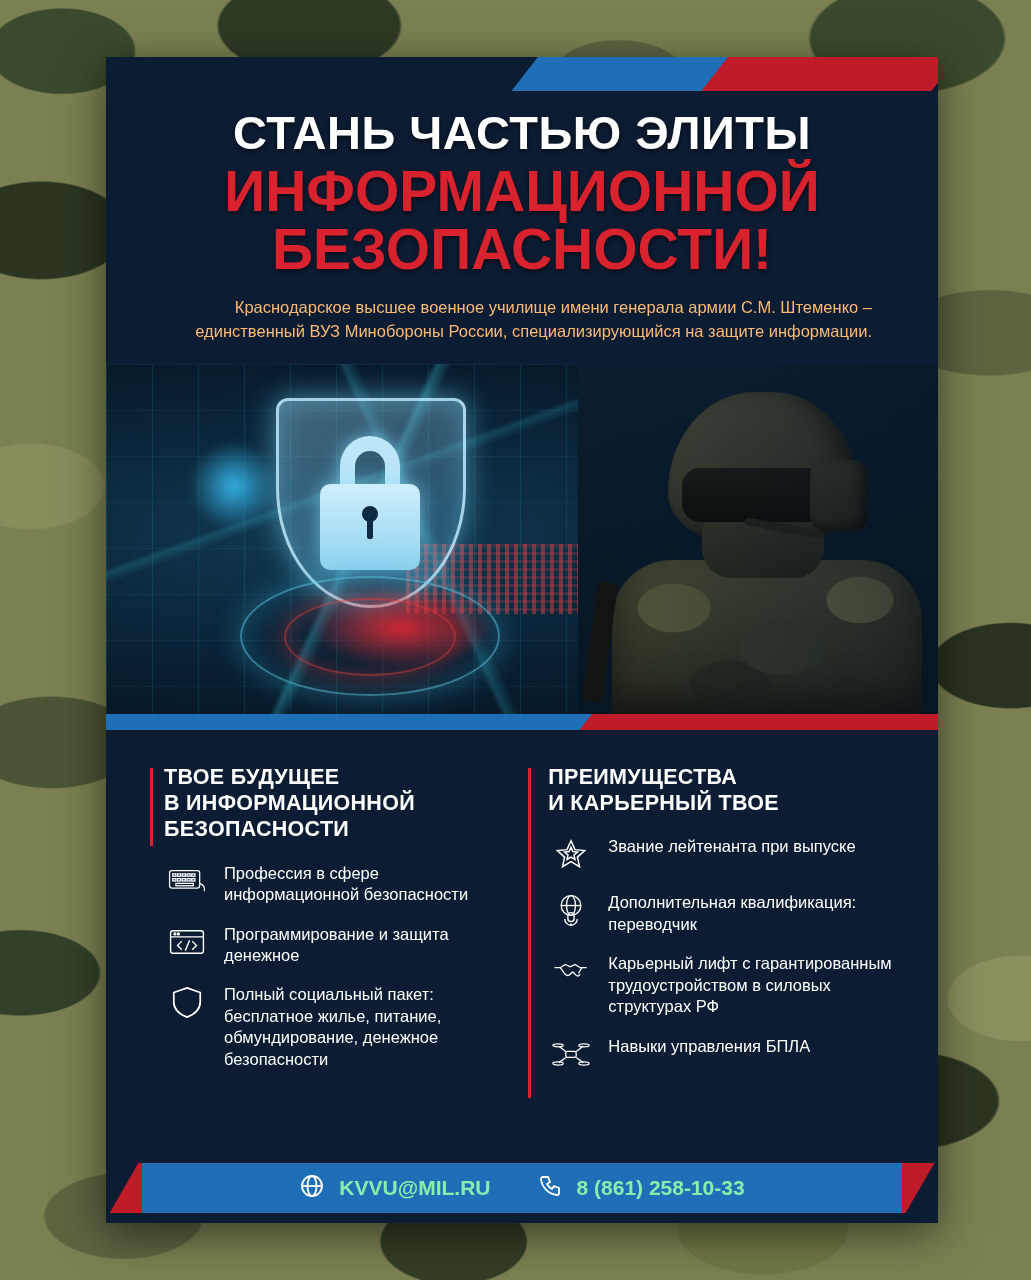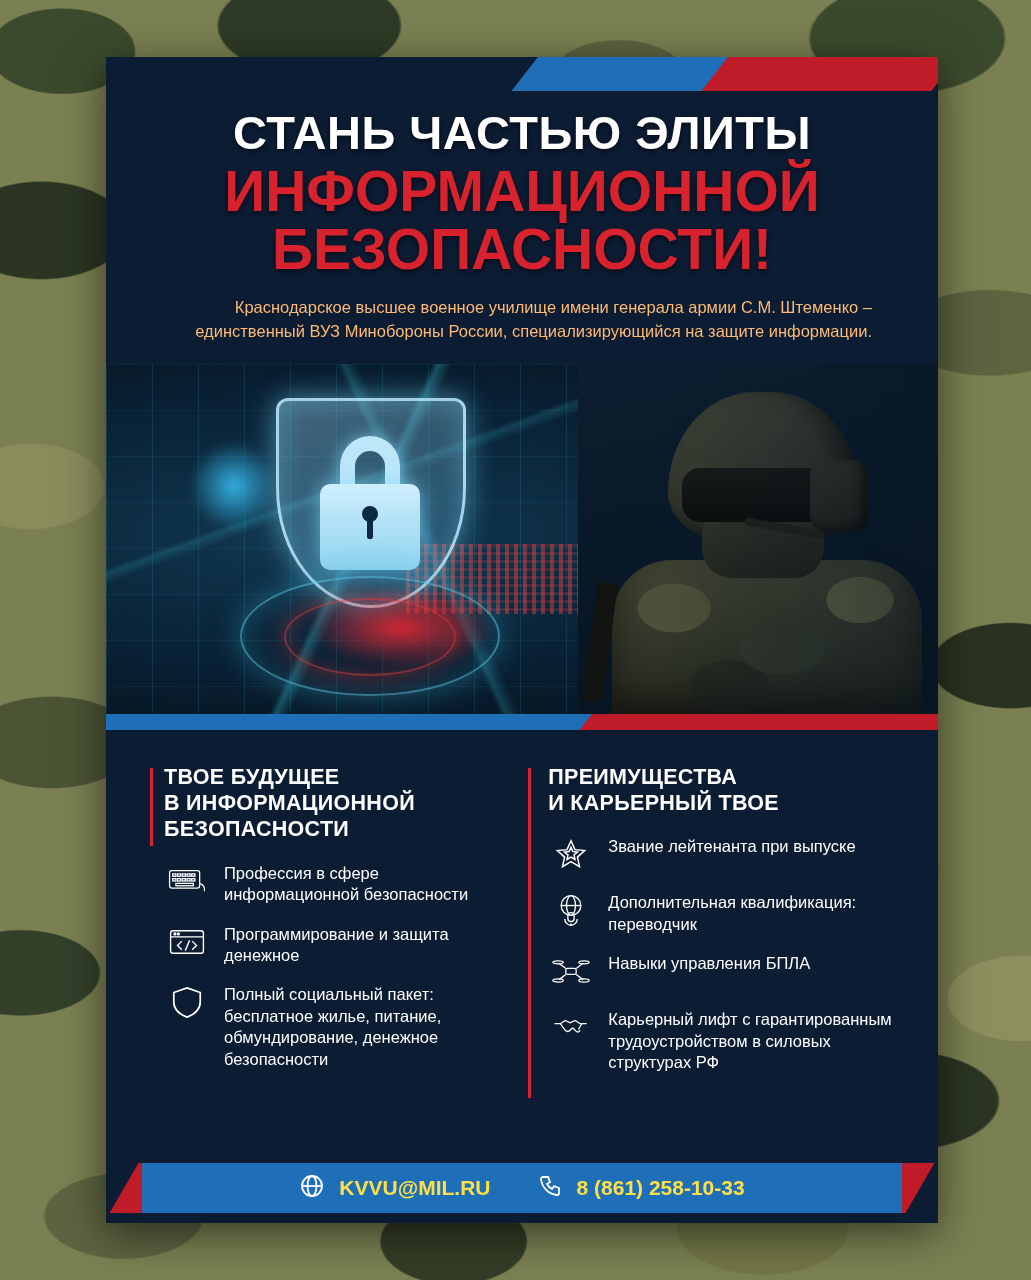--- a/index.html
+++ b/index.html
@@ -327,21 +327,21 @@
   .footer-red-l {
     position: absolute; left: 18px; top: 12px; width: 60px; height: 50px;
     background: #c01b28; transform: skewX(-30deg);
   }
   .footer-red-r {
     position: absolute; right: 18px; top: 12px; width: 60px; height: 50px;
     background: #c01b28; transform: skewX(-30deg);
   }
   .contact {
     display: flex; align-items: center; gap: 14px;
-    color: #fde047; font-size: 21px; font-weight: bold;
+    color: #86efac; font-size: 21px; font-weight: bold;
     position: relative; z-index: 2;
   }
   .contact svg { width: 26px; height: 26px; }
 </style>
 </head>
 <body>
 
 <div class="camo"></div>
 
 <div class="poster">
@@ -469,46 +469,46 @@
             <rect x="15.5" y="22" width="7" height="10" rx="3.5"></rect>
             <path d="M12 29 a7 7 0 0 0 14 0"></path>
             <line x1="19" y1="34" x2="19" y2="37"></line>
           </svg>
         </span>
         <span class="f-text">Дополнительная квалификация: переводчик</span>
       </div>
 
       <div class="feature">
         <span class="f-icon">
+          <svg viewBox="0 0 46 28" fill="none" stroke="#fff" stroke-width="1.6">
+            <path d="M3 10 h7 l6 -4 6 3 6 -3 6 4 h8"></path>
+            <path d="M10 10 l6 8 c2 2 4 2 6 0 l3 -3"></path>
+            <path d="M25 15 l4 4 c2 2 4 1 5 -1"></path>
+            <path d="M36 10 l-4 7"></path>
+          </svg>
+        </span>
+        <span class="f-text">Карьерный лифт с гарантированным трудоустройством в силовых структурах РФ</span>
+      </div>
+
+      <div class="feature">
+        <span class="f-icon">
           <svg viewBox="0 0 44 30" fill="none" stroke="#fff" stroke-width="1.5">
             <rect x="16" y="12" width="12" height="7" rx="2"></rect>
             <line x1="16" y1="12" x2="8" y2="6"></line>
               <line x1="28" y1="12" x2="36" y2="6"></line>
             <line x1="16" y1="19" x2="8" y2="25"></line>
               <line x1="28" y1="19" x2="36" y2="25"></line>
             <ellipse cx="7" cy="5" rx="6" ry="1.8"></ellipse>
             <ellipse cx="37" cy="5" rx="6" ry="1.8"></ellipse>
             <ellipse cx="7" cy="26" rx="6" ry="1.8"></ellipse>
             <ellipse cx="37" cy="26" rx="6" ry="1.8"></ellipse>
           </svg>
         </span>
         <span class="f-text">Навыки управления БПЛА</span>
       </div>
-
-      <div class="feature">
-        <span class="f-icon">
-          <svg viewBox="0 0 46 28" fill="none" stroke="#fff" stroke-width="1.6">
-            <path d="M3 10 h7 l6 -4 6 3 6 -3 6 4 h8"></path>
-            <path d="M10 10 l6 8 c2 2 4 2 6 0 l3 -3"></path>
-            <path d="M25 15 l4 4 c2 2 4 1 5 -1"></path>
-            <path d="M36 10 l-4 7"></path>
-          </svg>
-        </span>
-        <span class="f-text">Карьерный лифт с гарантированным трудоустройством в силовых структурах РФ</span>
-      </div>
     </div>
   </div>
 
   <div class="footer">
     <div class="footer-red-l"></div>
     <div class="footer-red-r"></div>
     <div class="footer-bar">
       <div class="contact">
         <span>
           <svg viewBox="0 0 26 26" fill="none" stroke="#fff" stroke-width="1.8">

